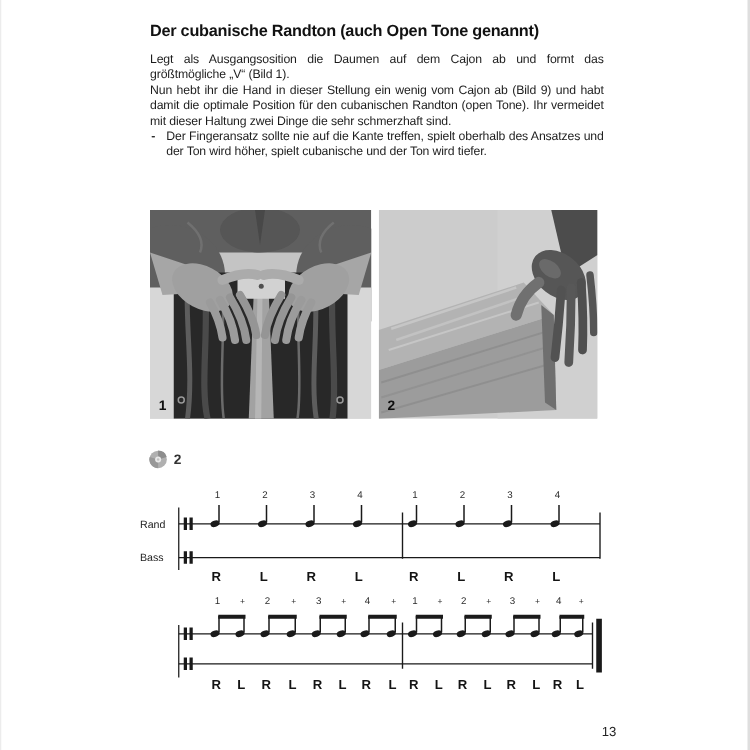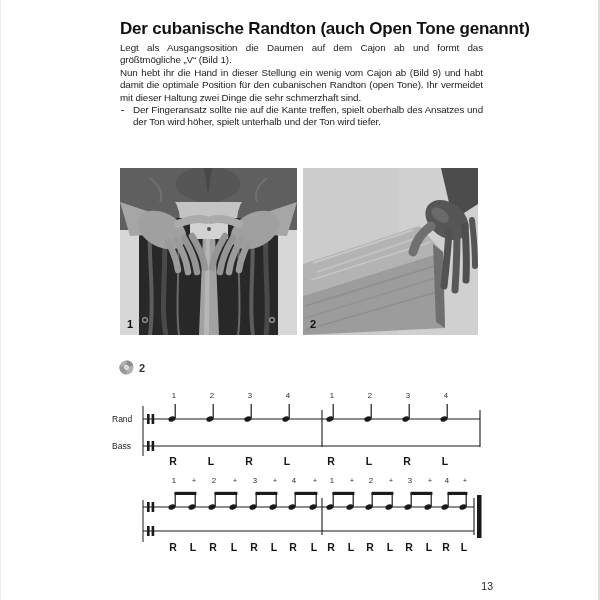--- a/index.html
+++ b/index.html
@@ -1,21 +1,21 @@
 <!DOCTYPE html>
 <html><head>
 <meta charset="utf-8">
 <style>
   html,body{margin:0;padding:0;}
   body{width:600px;height:600px;background:#ffffff;font-family:"Liberation Sans",sans-serif;color:#1b1b1b;}
   .page{position:relative;width:600px;height:600px;background:#fff;overflow:hidden;}
   .scan-edge-l{position:absolute;left:0;top:0;width:1px;height:100%;background:#ececec;}
   .scan-edge-r{position:absolute;right:0;top:0;width:2px;height:100%;background:#dedede;}
 
-  .title{position:absolute;left:120px;top:8px;width:420px;font-size:17px;font-weight:bold;color:#111;letter-spacing:-0.2px;}
+  .title{position:absolute;left:120px;top:8px;width:420px;font-size:13px;font-weight:bold;color:#111;letter-spacing:-0.2px;}
 
   .intro{position:absolute;left:120px;top:42px;width:363px;font-size:9.8px;line-height:12.4px;letter-spacing:-0.1px;color:#1c1c1c;}
   .intro p{margin:0;text-align:justify;}
   .bullet{position:relative;padding-left:13px;text-align:justify;}
   .bullet .dash{position:absolute;left:1px;}
 
   .photos{position:absolute;left:120px;top:168px;display:flex;gap:6px;}
   .photo{display:block;}
   .photo text{font-family:"Liberation Sans",sans-serif;}
 
@@ -39,21 +39,21 @@
   <h1 class="title">Der cubanische Randton (auch Open Tone genannt)</h1>
 
   <div class="intro">
     <p>Legt als Ausgangsosition die Daumen auf dem Cajon ab und formt das größtmögliche „V“ (Bild 1).</p>
     <p>Nun hebt ihr die Hand in dieser Stellung ein wenig vom Cajon ab (Bild 9) und habt damit die optimale Position für den cubanischen Randton (open Tone). Ihr vermeidet mit dieser Haltung zwei Dinge die sehr schmerzhaft sind.</p>
     <div class="bullet">
       <span class="dash">-</span>
     </div>
     <div class="bullet">
       <span class="dash">-</span>
-      <span>Der Fingeransatz sollte nie auf die Kante treffen, spielt oberhalb des Ansatzes und der Ton wird höher, spielt unterhalb und der Ton wird tiefer.</span>
+      <span>Der Fingeransatz sollte nie auf die Kante treffen, spielt oberhalb des Ansatzes und der Ton wird höher, spielt cubanische und der Ton wird tiefer.</span>
     </div>
   </div>
 
   <div class="photos">
 
     <svg class="photo" width="177" height="167" viewBox="0 0 177 167">
       <rect width="177" height="167" fill="#c4c4c4"></rect>
       <g>
         <rect x="0" y="0" width="177" height="34" fill="#5f5f5f"></rect>
         <ellipse cx="16" cy="52" rx="44" ry="40" fill="#5f5f5f"></ellipse>

